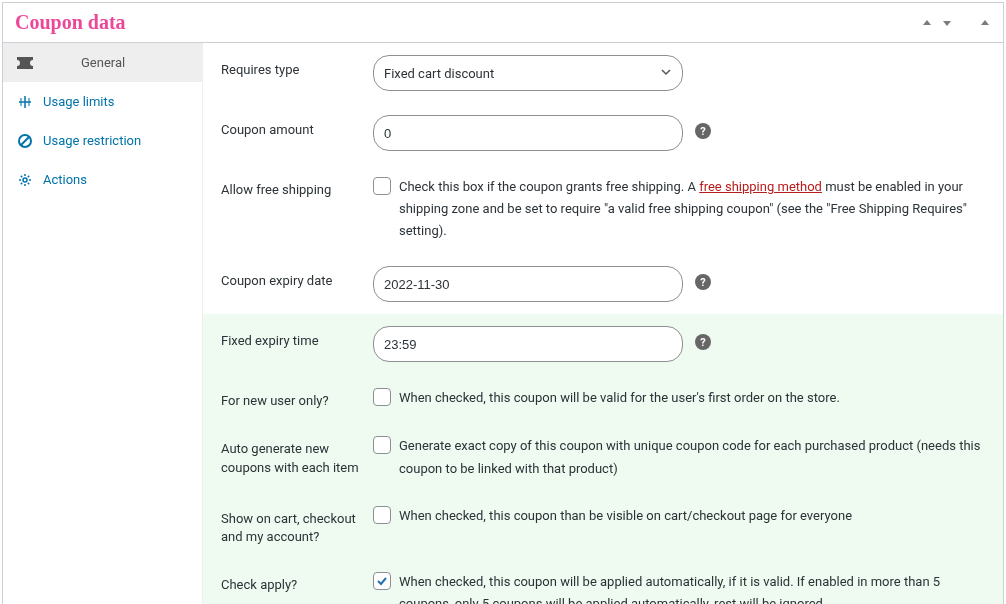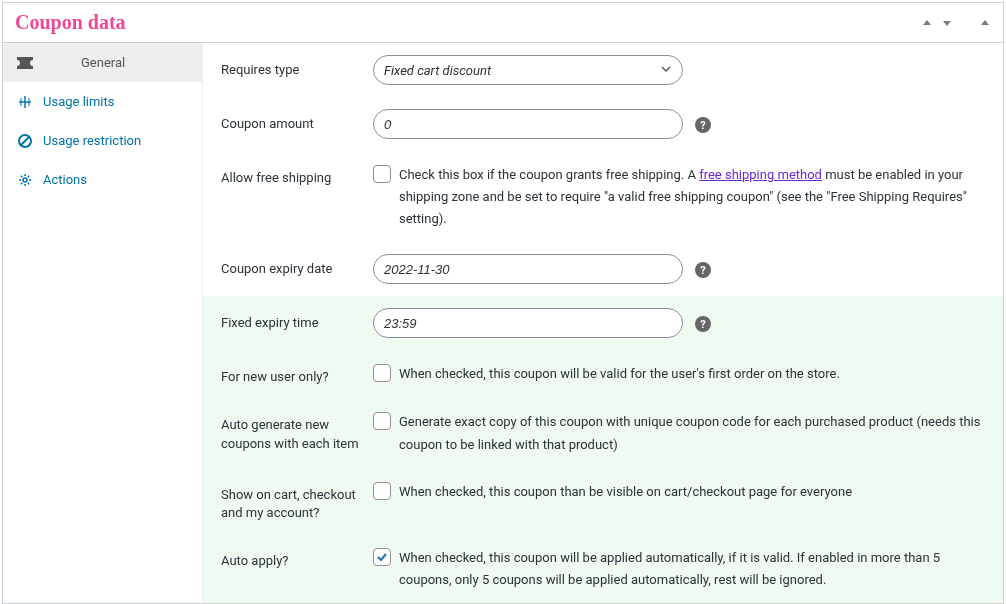--- a/index.html
+++ b/index.html
@@ -84,28 +84,27 @@
     line-height: 1.4;
   }
   .row .field-control {
     flex: 1;
     display: flex;
     align-items: flex-start;
     gap: 8px;
   }
   input[type="text"], select, .select-like {
     width: 310px;
-    height: 30px;
+    height: 36px;
     padding: 4px 10px;
     border: 1px solid #8c8f94;
     border-radius: 16px;
     font-size: 13px;
     color: #2c3338;
     background: #fff;
-    font-style: italic;
   }
   .select-like {
     display:flex;
     align-items:center;
     justify-content:space-between;
     cursor:pointer;
   }
   .help-tip {
     width: 16px;
     height: 16px;
@@ -135,21 +134,21 @@
     cursor:pointer;
   }
   .checkbox.checked svg { display:block; }
   .checkbox svg { display:none; }
   .desc {
     font-size: 13px;
     color: #2c3338;
     line-height: 1.7;
     padding-top: 1px;
   }
-  .desc a { color:#6d28d9; }
+  .desc a { color:#b91c1c; }
   .green-block { background: #effaf0; }
 </style>
 </head>
 <body>
 
 <div class="panel">
   <div class="panel-header">
     <span class="panel-header-title">Coupon data</span>
     <div class="panel-header-icons">
       <span>
@@ -291,21 +290,21 @@
           <div class="field-label">Show on cart, checkout and my account?</div>
           <div class="field-control">
             <span class="checkbox">
               
             </span>
             <span class="desc">When checked, this coupon than be visible on cart/checkout page for everyone</span>
           </div>
         </div>
 
         <div class="row">
-          <div class="field-label">Auto apply?</div>
+          <div class="field-label">Check apply?</div>
           <div class="field-control">
             <span class="checkbox checked">
               <svg width="12" height="12" viewBox="0 0 12 12">
                   <path d="M2 6l3 3 5-6" fill="none" stroke="#2271b1" stroke-width="2"></path>
                 </svg>
             </span>
             <span class="desc" style="max-width:570px;">When checked, this coupon will be applied automatically, if it is valid. If enabled in more than 5 coupons, only 5 coupons will be applied automatically, rest will be ignored.</span>
           </div>
         </div>
 

